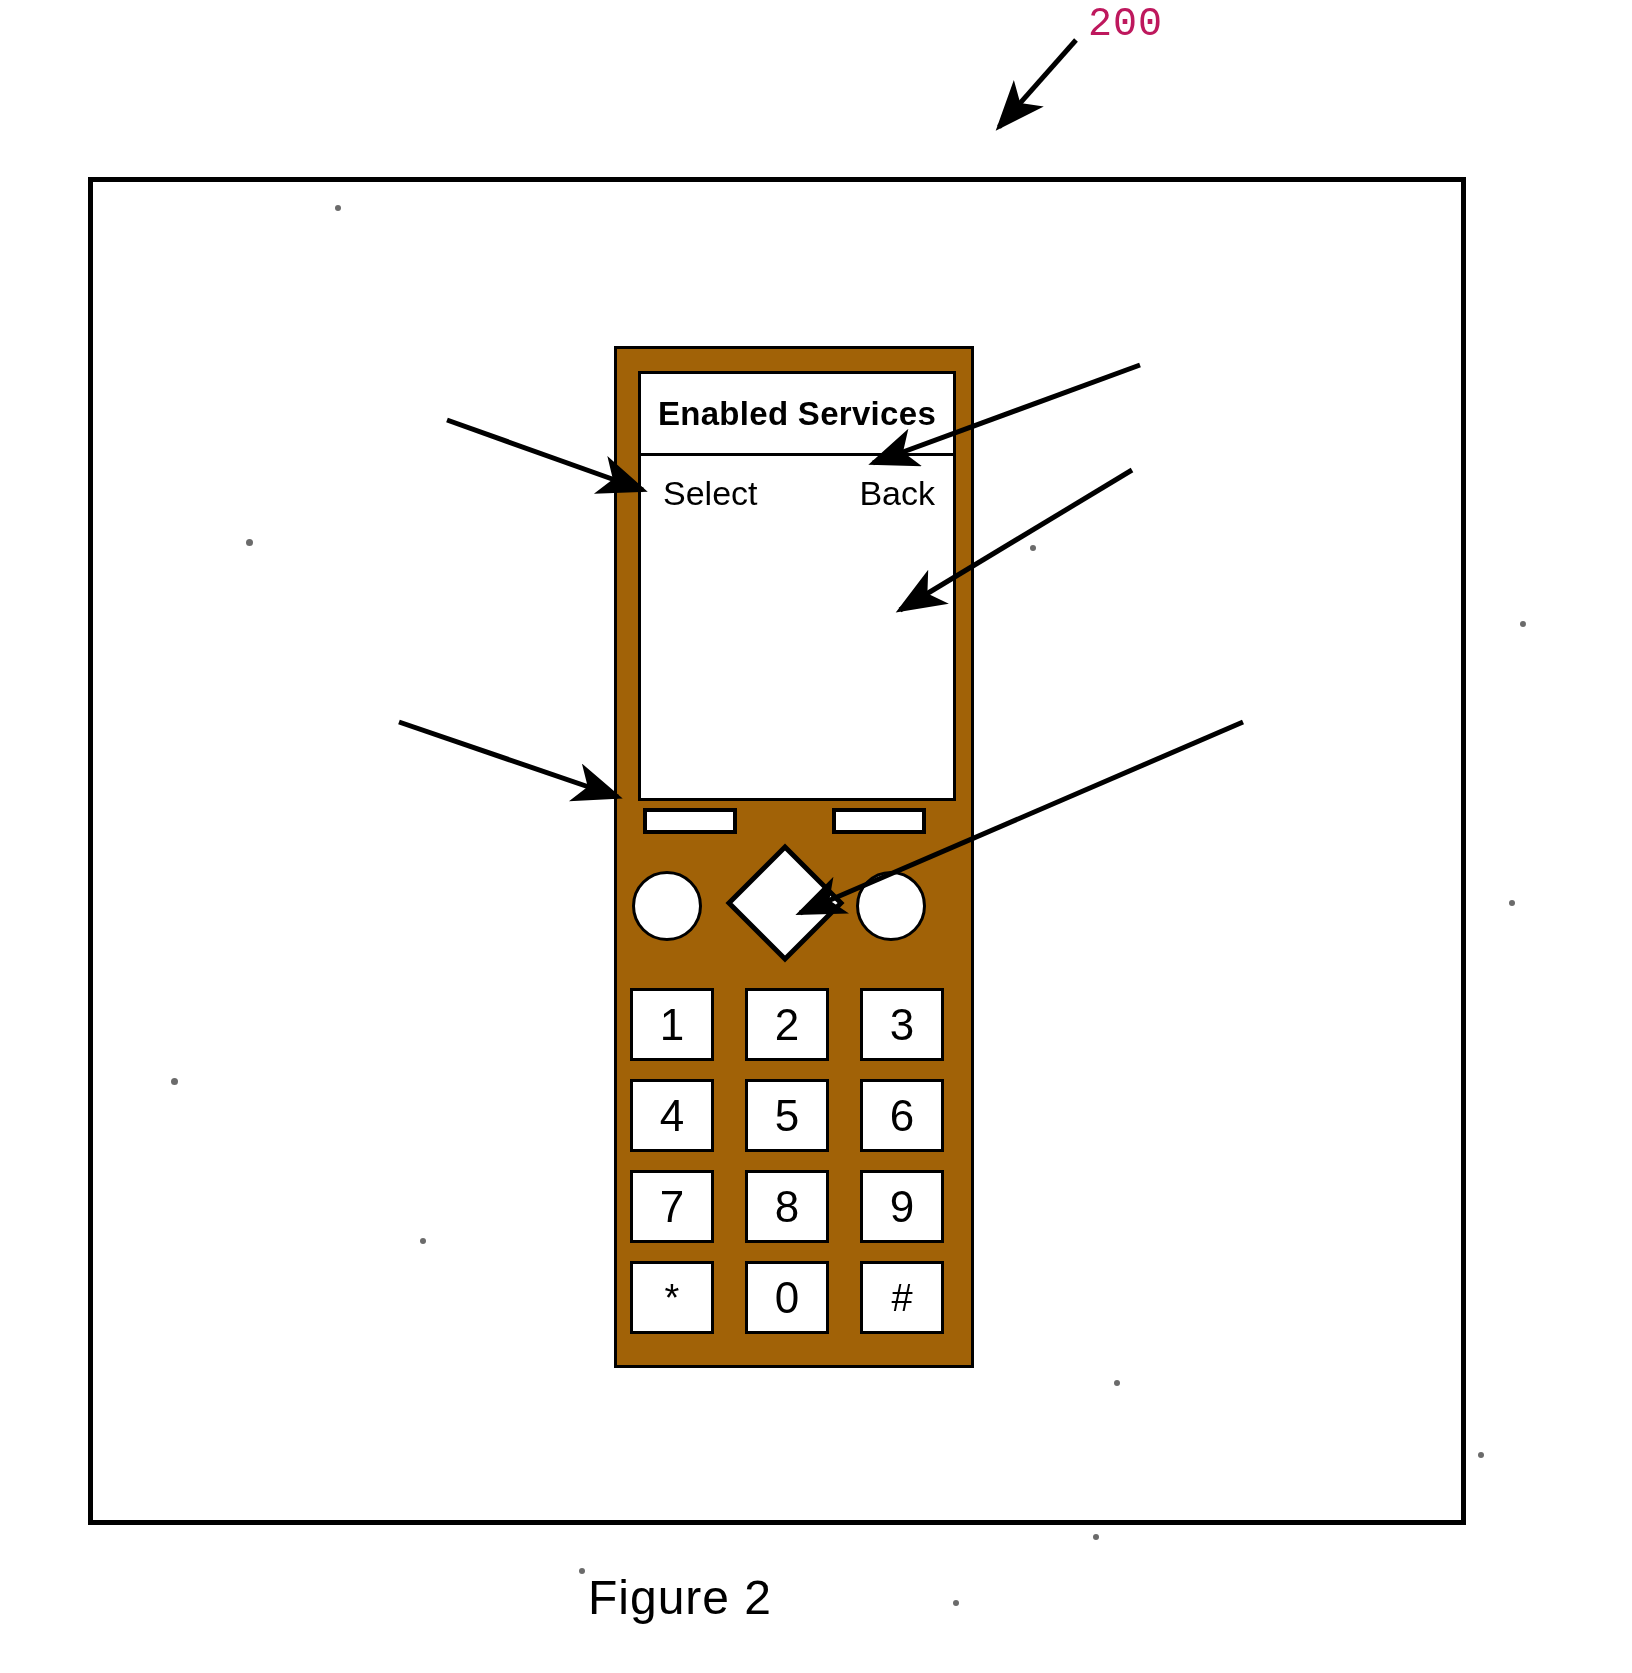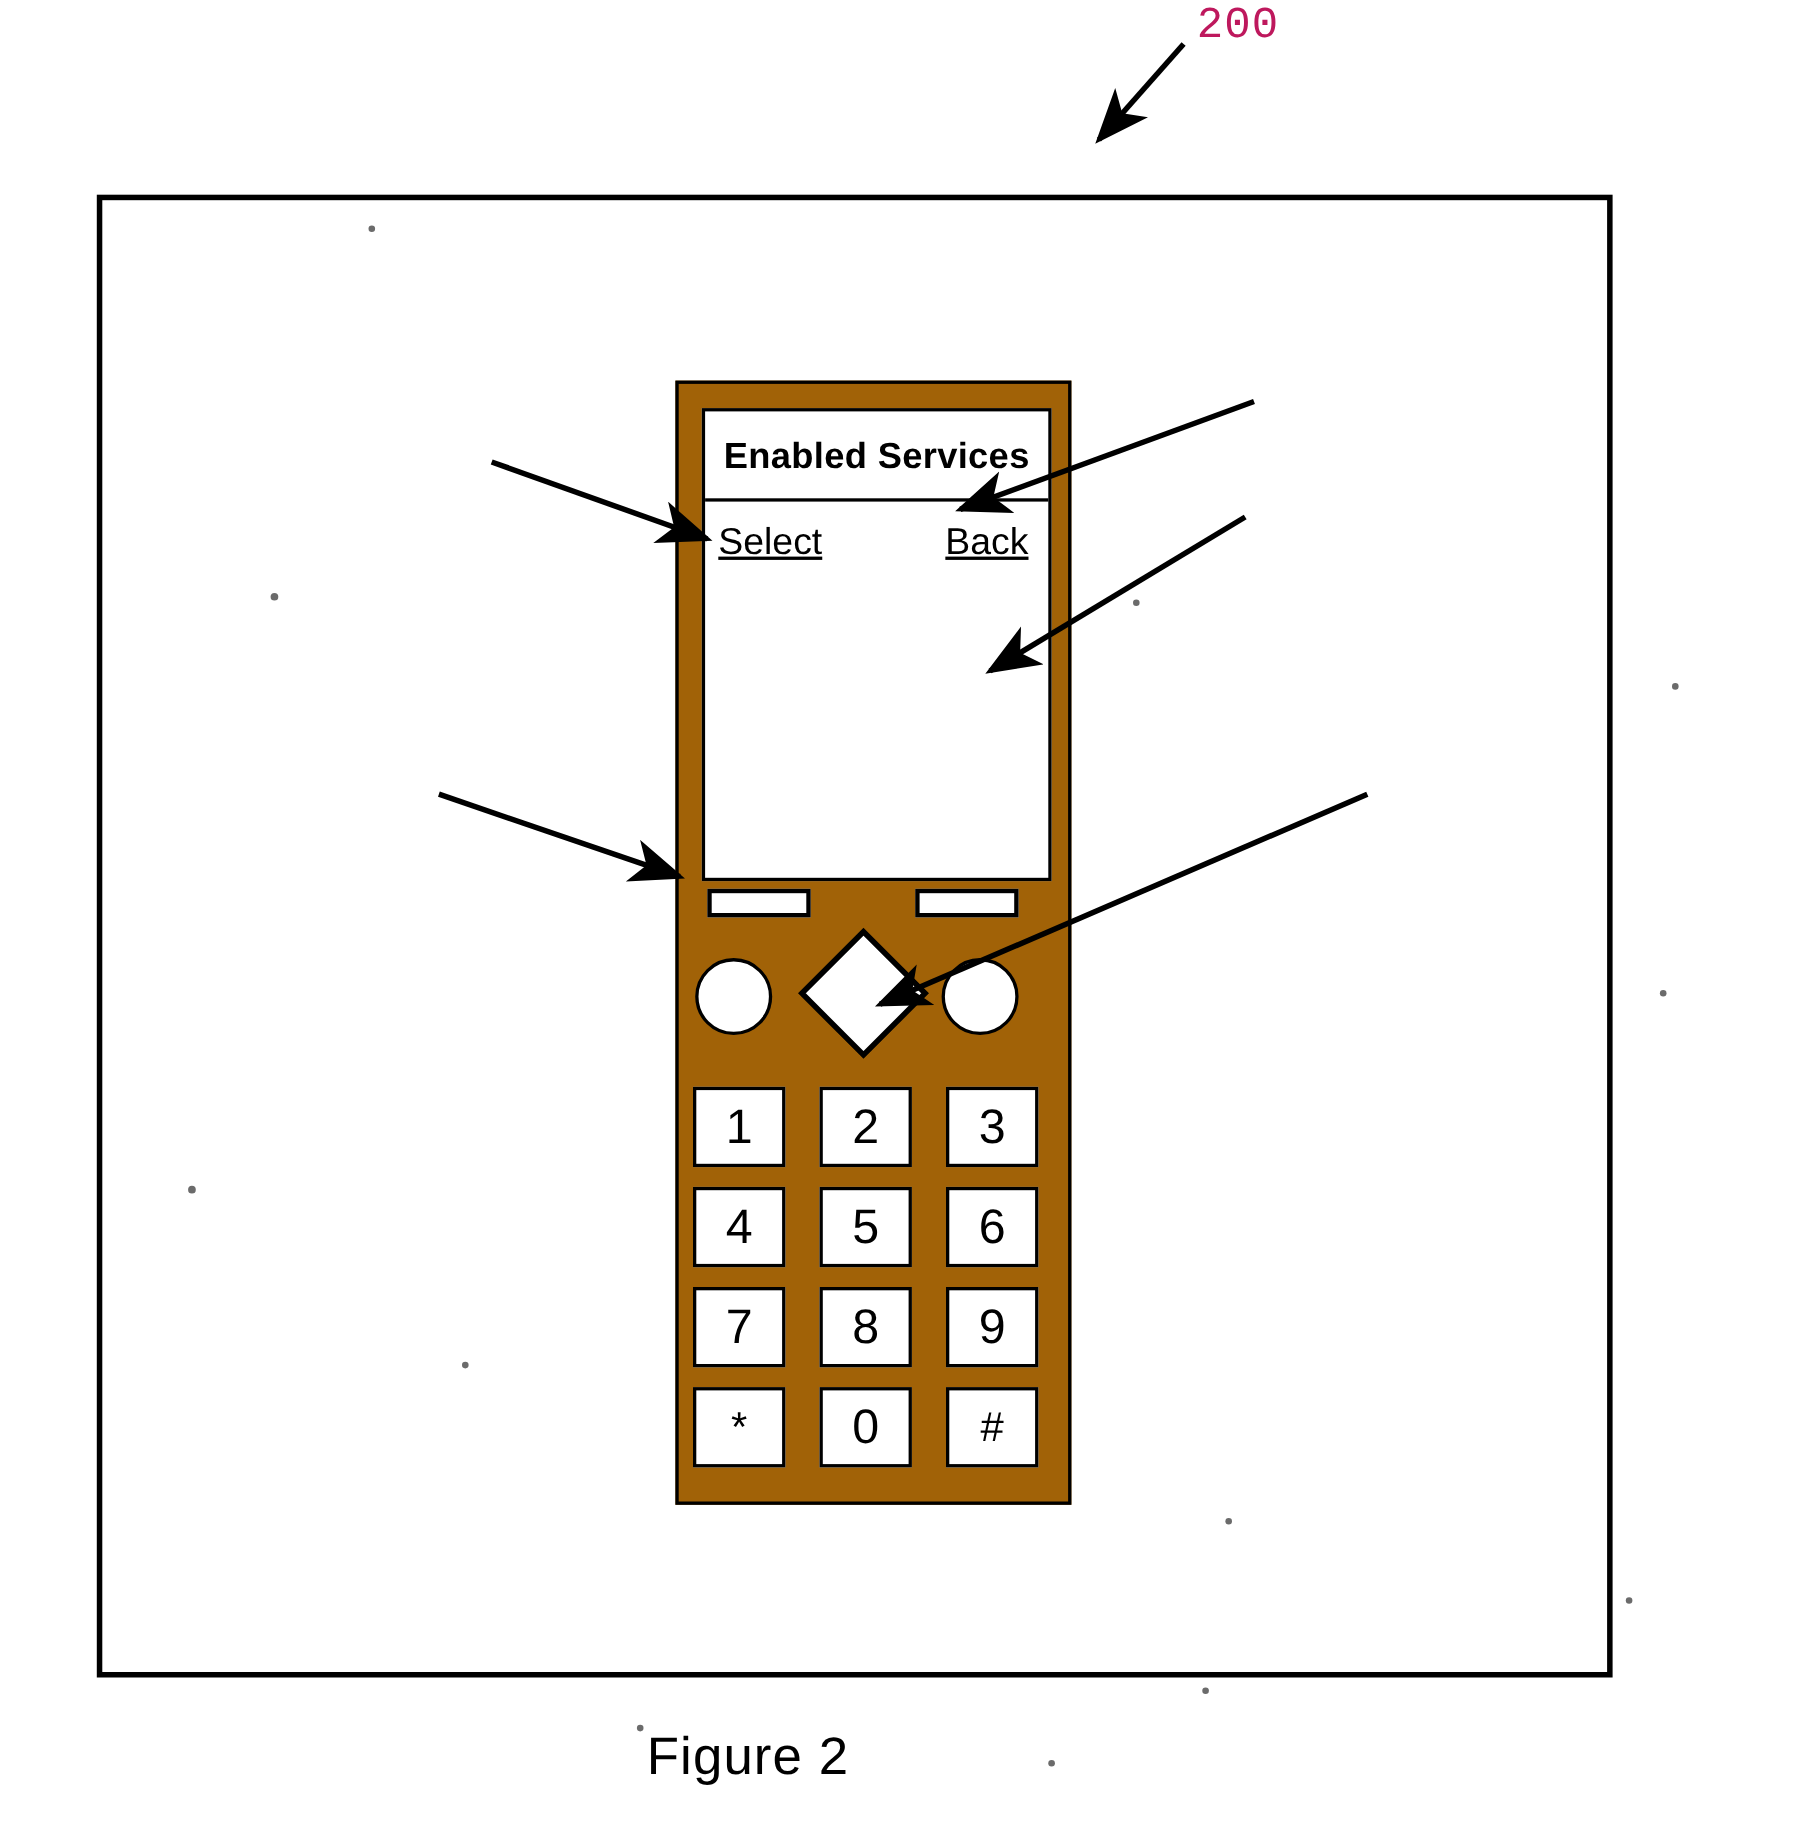--- a/index.html
+++ b/index.html
@@ -130,23 +130,22 @@
     white-space: nowrap;
   }
 
   
   #softkey-labels {
     position: relative;
     height: 56px;
     display: flex;
     align-items: flex-end;
     justify-content: space-between;
-    padding: 0 18px 2px 12px;
-    box-sizing: border-box;
-    text-decoration: underline;
+    padding: 0 18px 2px 22px;
+    box-sizing: border-box;
   }
   .softkey-label {
     font-size: 34px;
     line-height: 1;
     white-space: nowrap;
   }
 
   
   .softkey-button {
     position: absolute;

